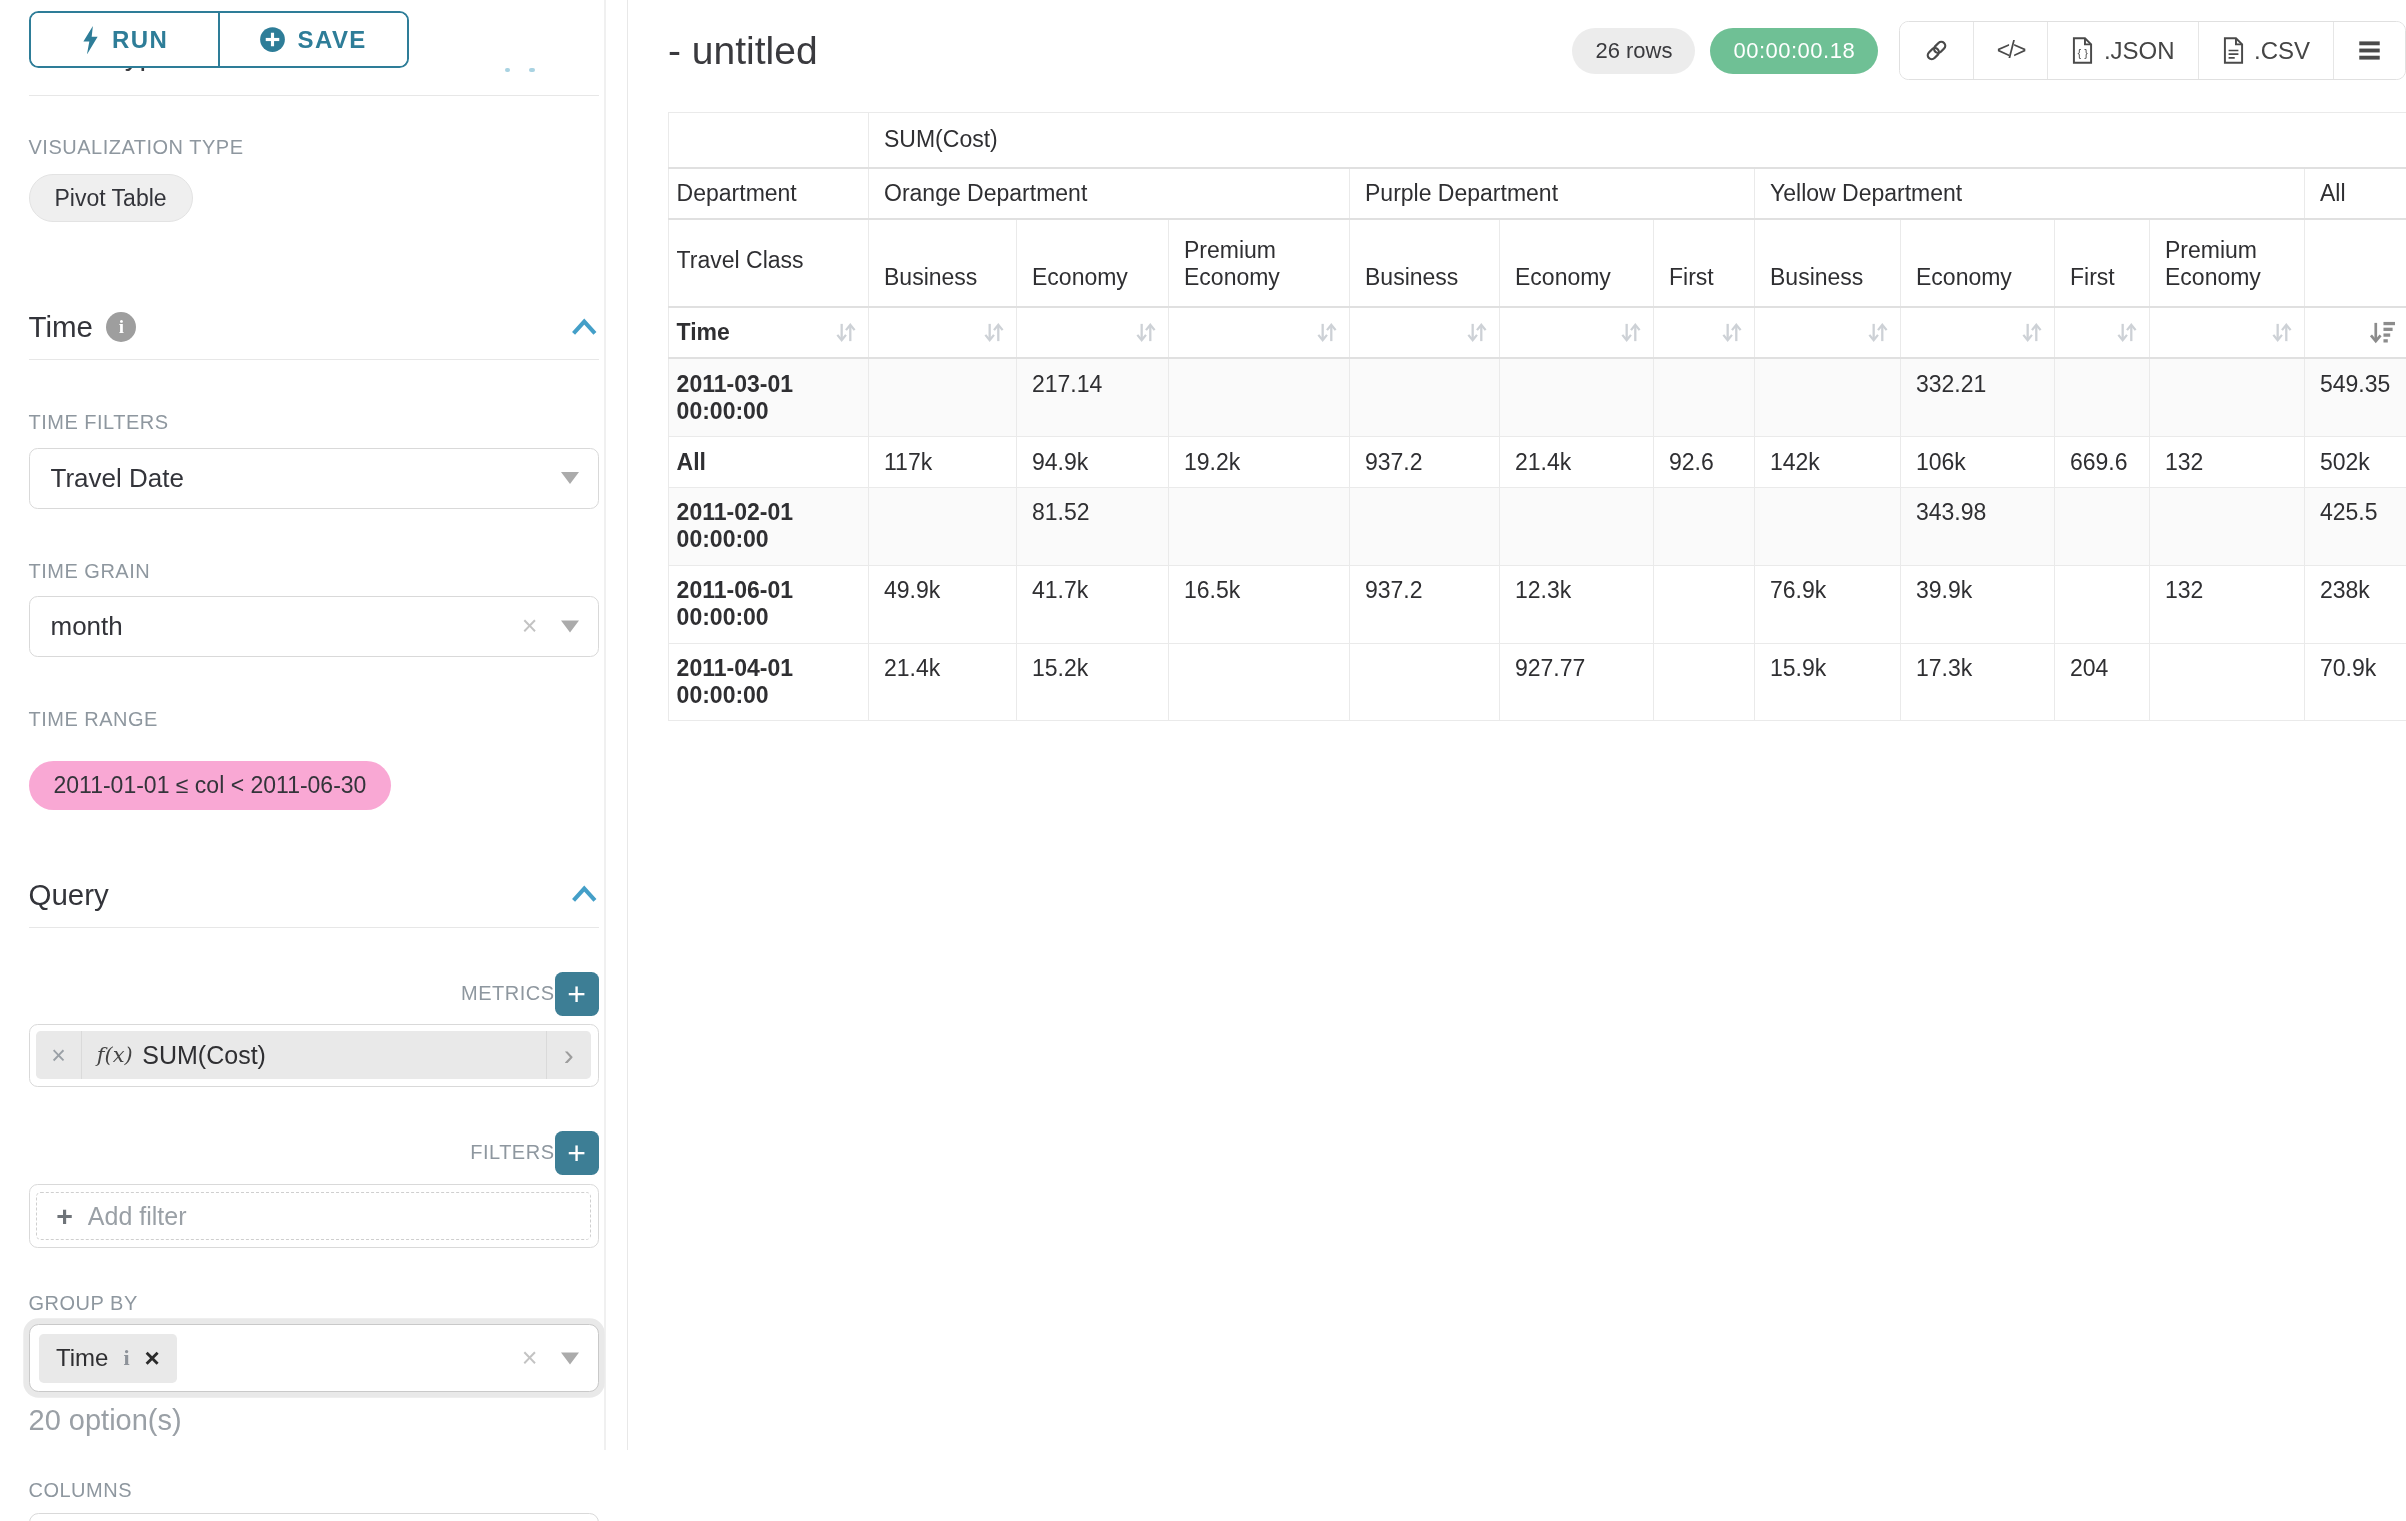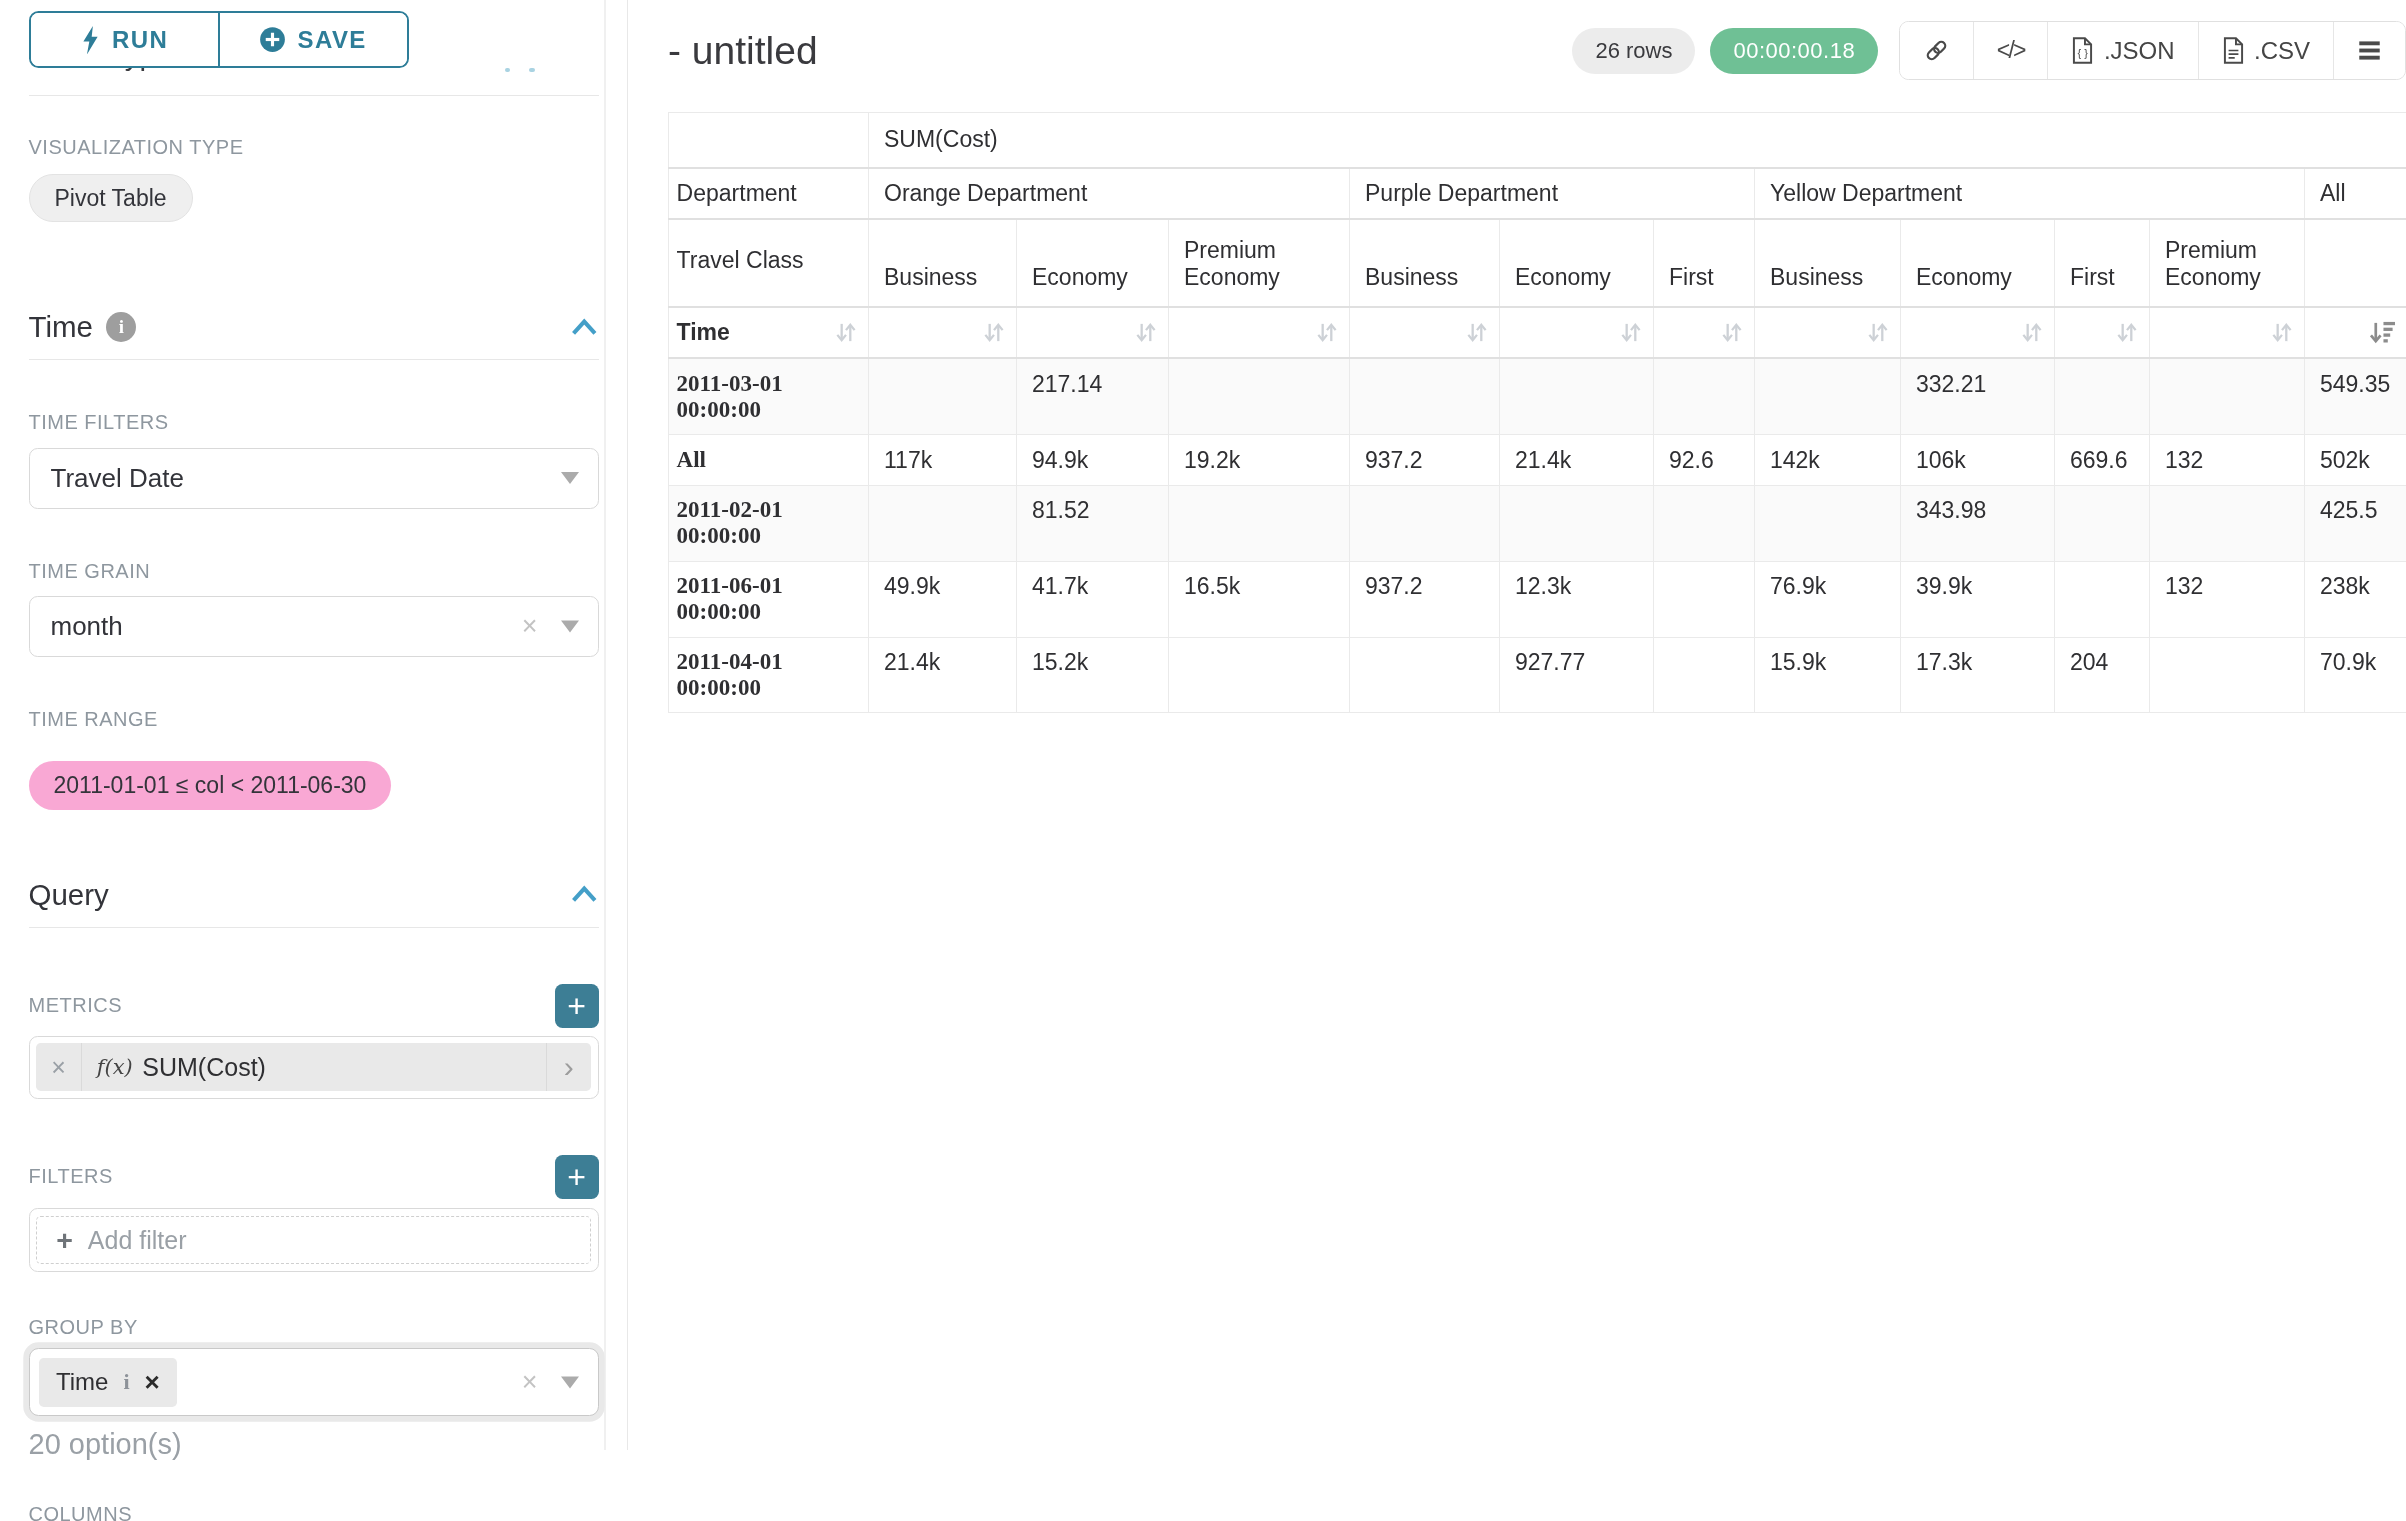--- a/index.html
+++ b/index.html
@@ -38,21 +38,21 @@
   .field-label { margin-top:51px; }
   .select-box { position:relative; margin-top:13.3px; height:61px; border:1.9px solid #d9d9d9; border-radius:8.6px;
                 display:flex; align-items:center; padding:0 21px; font-size:26px; color:#33343a; background:#fff; }
   .select-controls { position:absolute; right:19px; top:50%; transform:translateY(-50%); display:flex; align-items:center; gap:23px; }
   .clear-x { color:#c3c3c3; font-size:27px; line-height:1; }
   .caret-down { width:0; height:0; border-left:9.5px solid transparent; border-right:9.5px solid transparent; border-top:12.4px solid #ababab; }
 
   .range-pill { display:inline-flex; align-items:center; margin-top:30px; height:49px; padding:0 25px;
                 background:#f9a8d4; border-radius:26px; font-size:23px; color:#33343a; }
 
-  .label-row { display:flex; align-items:center; justify-content:space-between; margin-top:56px; }
+  .label-row { display:flex; align-items:center; justify-content:flex-end; margin-top:44px; }
   .plus-btn { width:44px; height:44px; border-radius:7.6px; background:#3d7e95; color:#fff; display:flex;
               align-items:center; justify-content:center; font-size:32px; font-weight:400; line-height:1; cursor:pointer; }
 
   .metric-outer { margin-top:7.6px; border:1.9px solid #d9d9d9; border-radius:8.6px; padding:6.7px; }
   .metric-pill { display:flex; align-items:stretch; background:#e9e9e9; border-radius:4.8px; height:48px; }
   .metric-x { display:flex; align-items:center; padding:0 15px; border-right:1.9px solid #dadada; color:#9aa0a6; font-size:25px; }
   .metric-label { flex:1; display:flex; align-items:center; gap:9.5px; padding-left:15px; font-size:25px; color:#2f2f32; }
   .fx { font-family:"DejaVu Serif", serif; font-style:italic; font-size:21px; color:#444; }
   .metric-caret { display:flex; align-items:center; padding:0 17px; border-left:1.9px solid #dadada; color:#9d9d9d; font-size:30px; }
 
@@ -91,21 +91,21 @@
   table.pivot { border-collapse:collapse; table-layout:fixed; width:1738px; font-size:23px; color:#2f2f32; }
   table.pivot th, table.pivot td { border:1.9px solid #eaeaea; text-align:left; background:#fff; font-weight:400; }
   table.pivot thead tr { border-bottom:2.9px solid #e0e0e0; }
   th.metric-h { padding:13.3px 15px; height:55px; vertical-align:middle; }
   tr.grp-row th { padding:11.4px 15px; height:51px; vertical-align:middle; }
   tr.col-row th { padding:9.5px 15px; height:88px; vertical-align:bottom; padding-bottom:15px; }
   tr.grp-row th.rowhead, tr.col-row th.rowhead { padding-left:7.6px; vertical-align:middle; }
   tr.time-row th { height:51px; vertical-align:middle; padding:5.7px 11.4px 5.7px 7.6px; font-weight:700; }
   .sort-flex { display:flex; align-items:center; justify-content:space-between; }
   .sort-flex.icon-only { justify-content:flex-end; }
-  tbody th.rowlabel { font-weight:700; padding:11.4px 9.5px 11.4px 7.6px; vertical-align:top;font-family:Liberation Serif, serif; }
+  tbody th.rowlabel { font-weight:700; padding:11.4px 9.5px 11.4px 7.6px; vertical-align:top; }
   tbody td { padding:11.4px 15px; vertical-align:top; }
   tbody tr.stripe th, tbody tr.stripe td { background:#fafafa; }
   .sort-icon { display:inline-flex; }
 </style>
 </head>
 <body>
 
 <div class="app">
 
   <aside class="sidebar">

